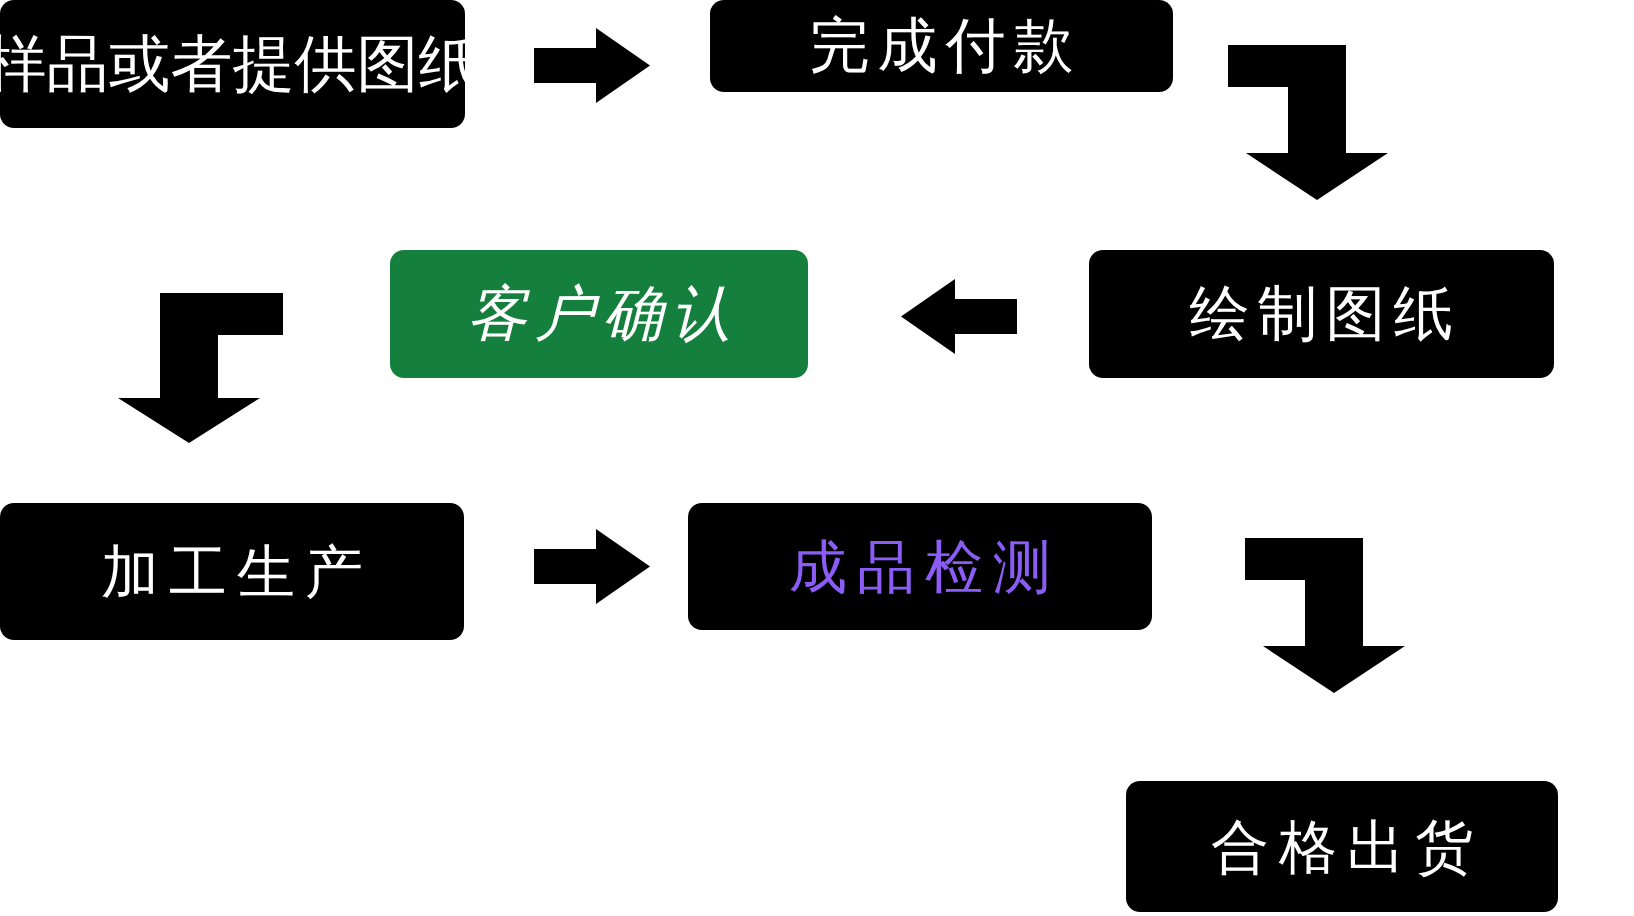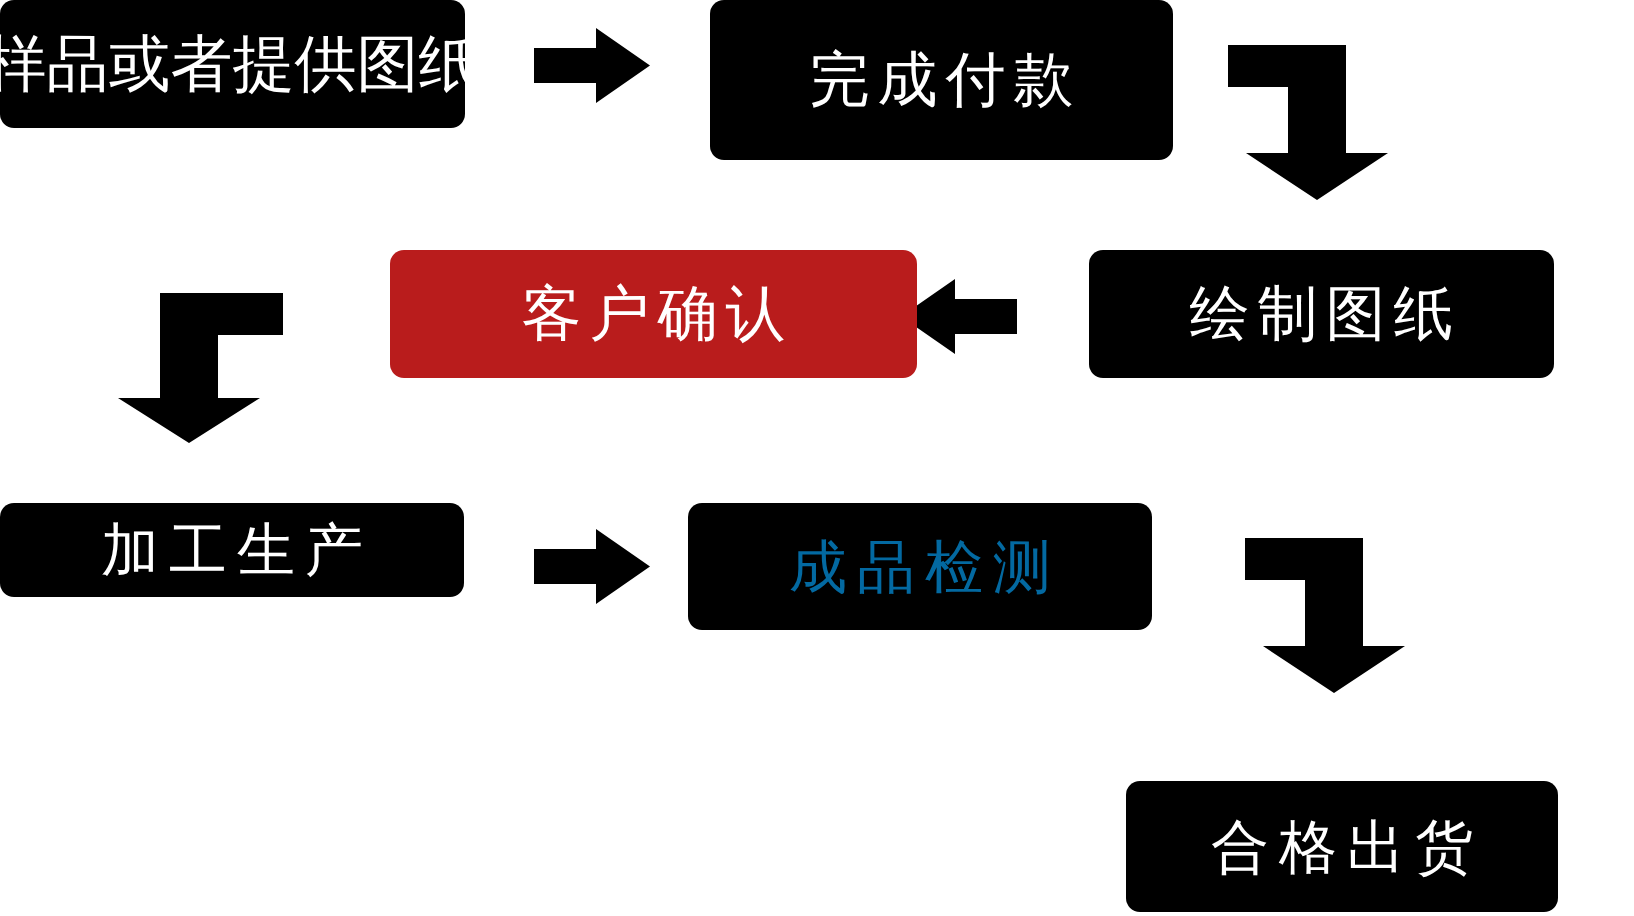--- a/index.html
+++ b/index.html
@@ -83,31 +83,31 @@
     </div>
     <div class="arrow" style="left: 1245px; top: 538px; width: 160px; height: 155px;">
       <svg viewBox="0 0 160 155" preserveAspectRatio="none" aria-hidden="true">
         <path d="M0 0 L160 0 L160 0 L160 110 L160 110 L160 110 L160 110 Z" fill="none"></path>
         <path d="M0 0 L118 0 L118 108 L160 108 L89 155 L18 108 L60 108 L60 42 L0 42 Z" fill="#000000"></path>
       </svg>
     </div>
     <div class="node" style="left: 0px; top: 0px; width: 465px; height: 128px; background: rgb(0, 0, 0);">
       <span class="node-label lbl-xl" style="color: rgb(255, 255, 255);">样品或者提供图纸</span>
     </div>
-    <div class="node" style="left: 710px; top: 0px; width: 463px; height: 160px; background: rgb(0, 0, 0);">
+    <div class="node" style="left: 710px; top: 0px; width: 463px; height: 92px; background: rgb(0, 0, 0);">
       <span class="node-label lbl-lg" style="color: rgb(255, 255, 255);">完成付款</span>
     </div>
     <div class="node" style="left: 1055px; top: 250px; width: 465px; height: 128px; background: rgb(0, 0, 0); margin-left: 34px;">
       <span class="node-label lbl-lg" style="color: rgb(255, 255, 255);">绘制图纸</span>
     </div>
-    <div class="node" style="left: 390px; top: 250px; width: 527px; height: 128px; background: #b91c1c;">
+    <div class="node" style="left: 390px; top: 250px; width: 418px; height: 128px; background: #15803d; font-style: italic;">
       <span class="node-label lbl-lg" style="color: rgb(255, 255, 255);">客户确认</span>
     </div>
-    <div class="node" style="left: 0px; top: 503px; width: 464px; height: 94px; background: rgb(0, 0, 0);">
+    <div class="node" style="left: 0px; top: 503px; width: 464px; height: 137px; background: rgb(0, 0, 0);">
       <span class="node-label lbl-md" style="color: rgb(255, 255, 255);">加工生产</span>
     </div>
     <div class="node" style="left: 688px; top: 503px; width: 464px; height: 127px; background: rgb(0, 0, 0);">
-      <span class="node-label lbl-md" style="color: #0369a1;">成品检测</span>
+      <span class="node-label lbl-md" style="color: #8b5cf6;">成品检测</span>
     </div>
     <div class="node" style="left: 1126px; top: 781px; width: 432px; height: 131px; background: rgb(0, 0, 0);">
       <span class="node-label lbl-md" style="color: rgb(255, 255, 255);">合格出货</span>
     </div>
   </div>
 
 </body></html>

